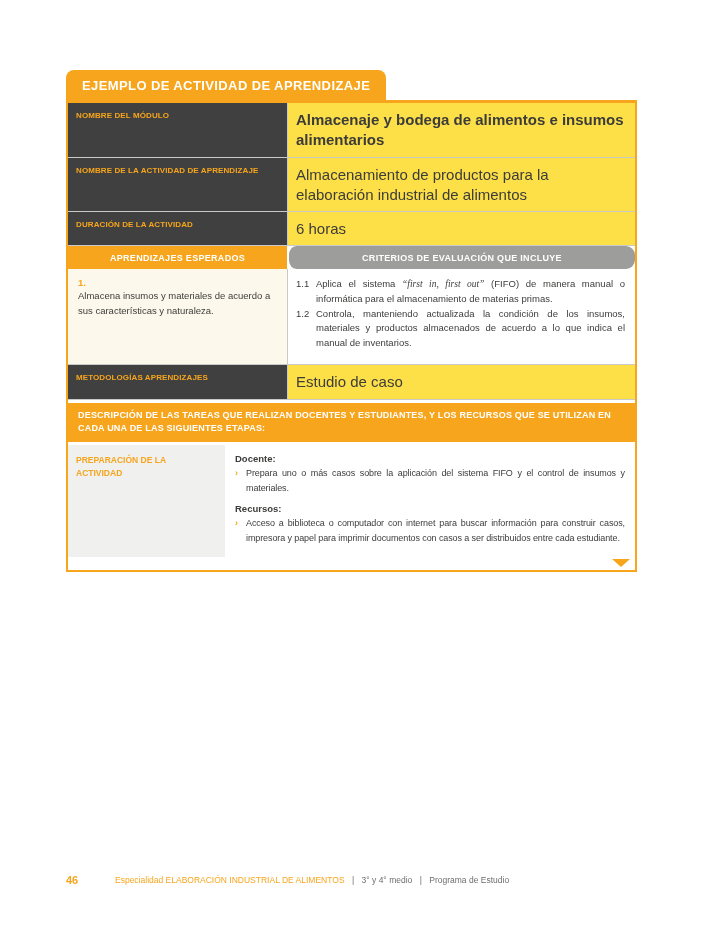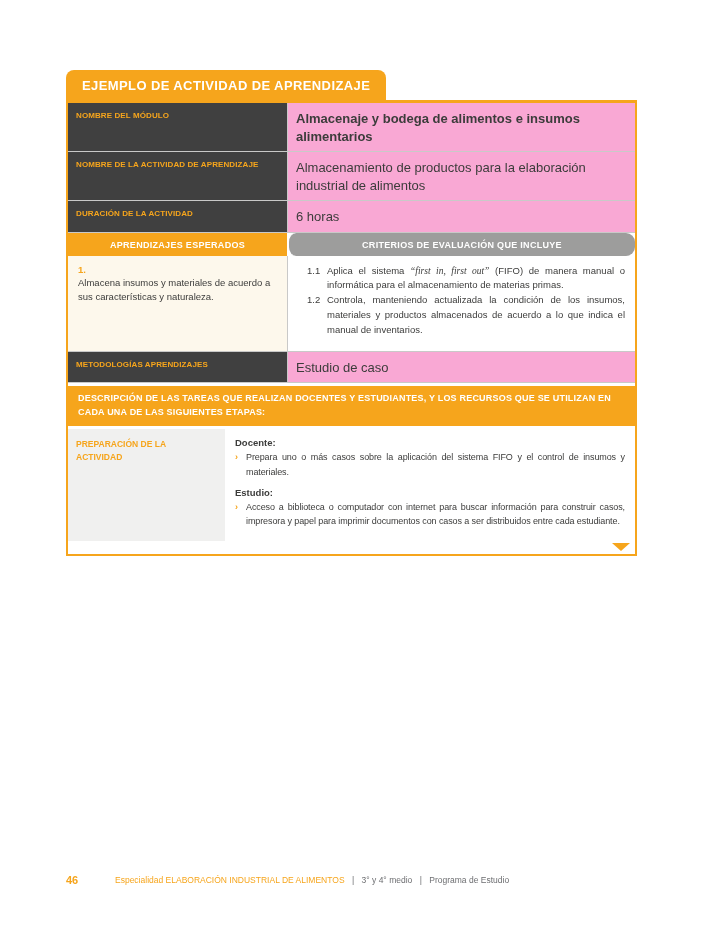--- a/index.html
+++ b/index.html
@@ -18,40 +18,40 @@
 
   .table { border:2px solid #F6A51C; border-top-width:3px; background:#ffffff; }
 
   .info-row { display:flex; border-bottom:1px solid #c9c9c8; }
   .info-label {
     width:219px; flex:0 0 219px; background:#404040; color:#F6A51C;
     font-size:8px; font-weight:bold; letter-spacing:0.1px;
     padding:8px 21px 6px 8px; line-height:1.3;
   }
   .info-value {
-    flex:1; background:#f9a8d4; border-left:1px solid #c9c9c8;
-    font-size:13px; padding:7px 8px 6px 8px; line-height:1.35;
+    flex:1; background:#fde047; border-left:1px solid #c9c9c8;
+    font-size:15px; padding:7px 8px 6px 8px; line-height:1.35;
   }
   .value-strong { font-weight:600; }
 
   .header-row { display:flex; }
   .header-cell {
     color:#ffffff; font-size:9px; font-weight:bold; letter-spacing:0.3px;
     text-align:center; padding:7px 4px 6px 4px;
   }
   .header-left { width:219px; flex:0 0 219px; background:#F6A51C; }
   .header-right { flex:1; background:#9d9d9c; border-left:2px solid #ffffff;border-radius:9px; }
 
   .content-row { display:flex; border-bottom:1px solid #c9c9c8; min-height:96px; }
   .ae-cell { width:219px; flex:0 0 219px; background:#fdf8ec; padding:8px 10px; }
   .ae-num { color:#F6A51C; font-size:9.5px; font-weight:bold; margin-bottom:1px; }
   .ae-text { font-size:9.5px; line-height:1.5; }
   .ce-cell { flex:1; background:#ffffff; border-left:1px solid #c9c9c8; padding:8px 10px 8px 8px; }
   .ce-item { display:flex; font-size:9.5px; line-height:1.55; }
-  .ce-num { flex:0 0 20px; font-weight:400;margin-left:11px; }
+  .ce-num { flex:0 0 20px; font-weight:400; }
   .ce-text { flex:1; text-align:justify; }
   .ce-text i { font-family:"Liberation Serif", serif; }
 
   .spacer { height:3px; background:#ffffff; }
 
   .desc-band {
     background:#F6A51C; color:#ffffff; font-size:9px; font-weight:bold;
     letter-spacing:0.2px; line-height:1.55; padding:6px 10px 6px 10px;
   }
 
@@ -144,21 +144,21 @@
       <div class="spacer"></div>
 
       <div class="prep-row">
         <div class="prep-label">PREPARACIÓN DE LA ACTIVIDAD</div>
         <div class="prep-content">
           <div class="prep-heading">Docente:</div>
           <div class="prep-item">
             <span class="bullet">›</span>
             <span class="item-text">Prepara uno o más casos sobre la aplicación del sistema FIFO y el control de insumos y materiales.</span>
           </div>
-          <div class="prep-heading">Estudio:</div>
+          <div class="prep-heading">Recursos:</div>
           <div class="prep-item">
             <span class="bullet">›</span>
             <span class="item-text">Acceso a biblioteca o computador con internet para buscar información para construir casos, impresora y papel para imprimir documentos con casos a ser distribuidos entre cada estudiante.</span>
           </div>
         </div>
       </div>
 
       <div class="triangle-row">
         <div class="triangle"></div>
       </div>

